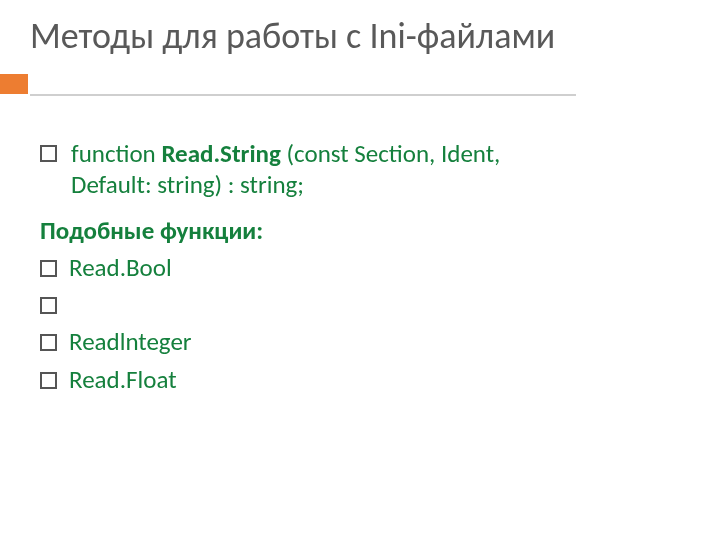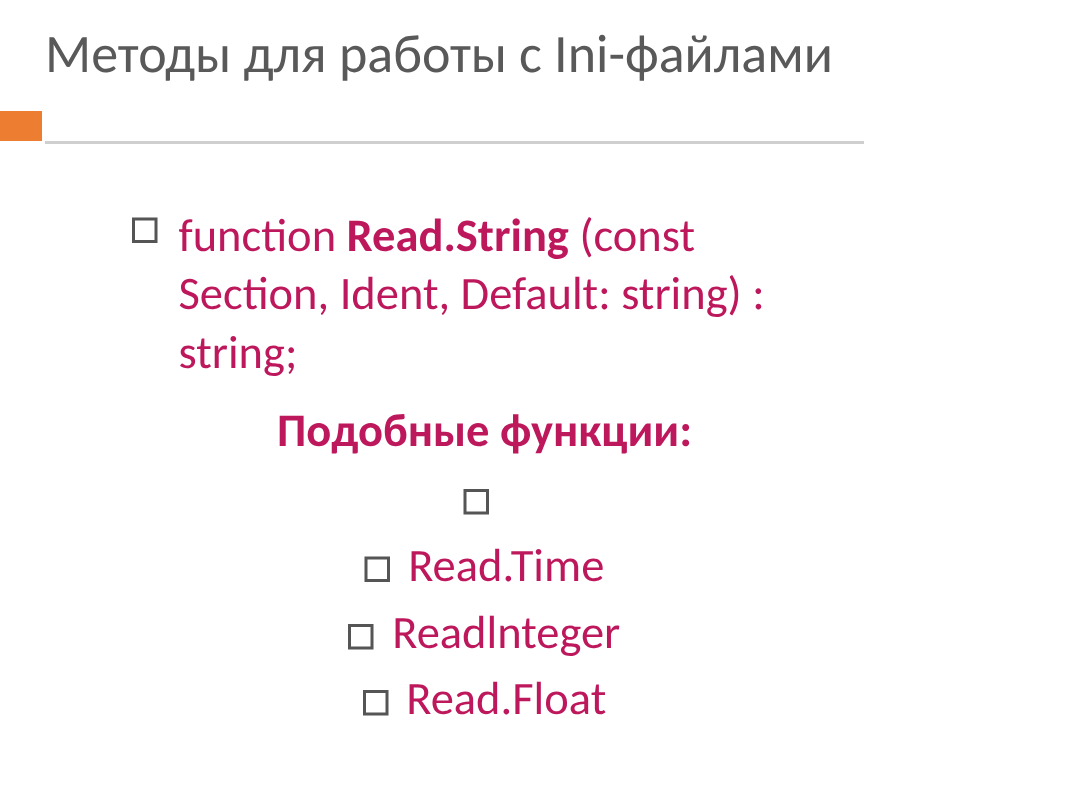--- a/index.html
+++ b/index.html
@@ -38,42 +38,41 @@
   .underline {
     position: absolute;
     left: 30px;
     right: 30px;
     top: 26px;
     height: 2px;
     background: #cfcfcf;
   }
   .body {
     padding: 40px 40px 0 40px;
-    font-size: 31px;
-    color: #be185d;
+    font-size: 25px;
+    color: #15803d;
     line-height: 1.25;
-    margin-left: 48px;
   }
   .item {
     display: flex;
     align-items: flex-start;
     margin-bottom: 8px;
   }
   .bullet {
     display: inline-block;
     width: 13px;
     height: 13px;
     border: 2px solid #555;
     margin-right: 14px;
     margin-top: 7px;
     flex: 0 0 auto;
   }
   .right-block {
     margin-top: 14px;
-    text-align: center;
+    text-align: left;
     padding-right: 8px;
   }
   .right-line {
     margin-bottom: 6px;
   }
   .inline-bullet {
     display: inline-block;
     width: 13px;
     height: 13px;
     border: 2px solid #555;
@@ -99,24 +98,24 @@
       <div>
         <span>function </span><b>Read.String</b><span>  (const  Section, Ident, Default: string) : string;</span>
       </div>
     </div>
 
     <div class="right-block">
       <div class="right-line">
         <b>Подобные функции:</b>
       </div>
       <div class="right-line">
-        <span class="inline-bullet"></span>
+        <span class="inline-bullet"></span><span>Read.Bool</span>
       </div>
       <div class="right-line">
-        <span class="inline-bullet"></span><span>Read.Time</span>
+        <span class="inline-bullet"></span>
       </div>
       <div class="right-line">
         <span class="inline-bullet"></span><span>Readlnteger</span>
       </div>
       <div class="right-line">
         <span class="inline-bullet"></span><span>Read.Float</span>
       </div>
     </div>
   </div>
 

